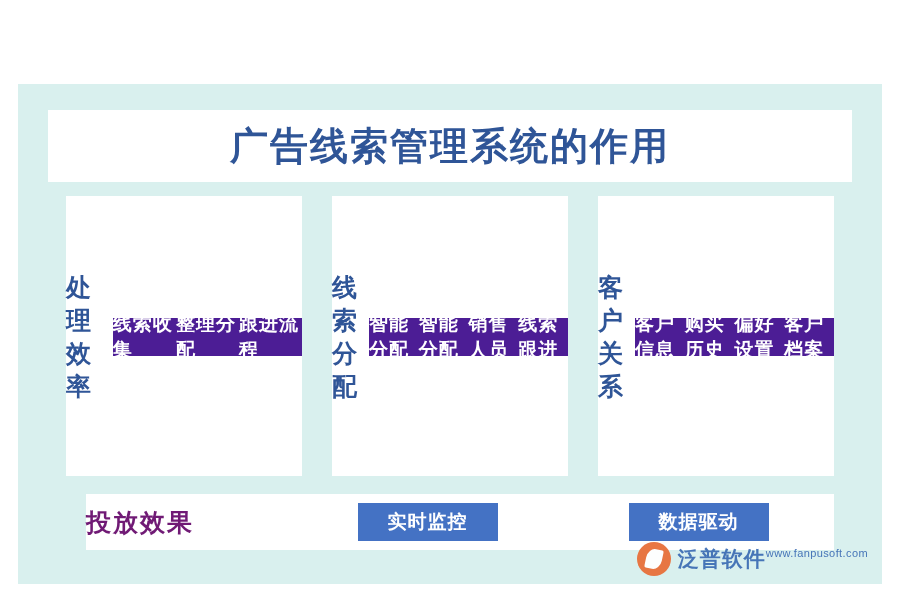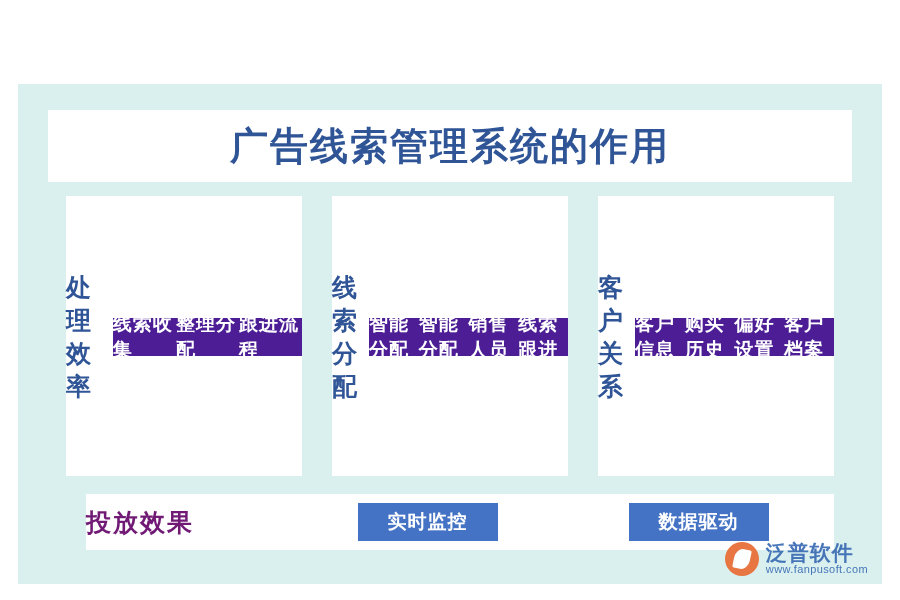--- a/index.html
+++ b/index.html
@@ -150,21 +150,21 @@
     left: 9px;
     top: 7px;
     width: 16px;
     height: 20px;
     background: #ffffff;
     border-radius: 50% 10% 50% 10%;
     transform: rotate(12deg);
   }
   .wm-text {
     display: flex;
-    flex-direction: column;
+    flex-direction: row;
     line-height: 1.05;
   }
   .wm-name {
     font-family: "Liberation Serif", serif;
     font-size: 21px;
     font-weight: bold;
     color: #3f6fb5;
     letter-spacing: 1px;
   }
   .wm-url {

